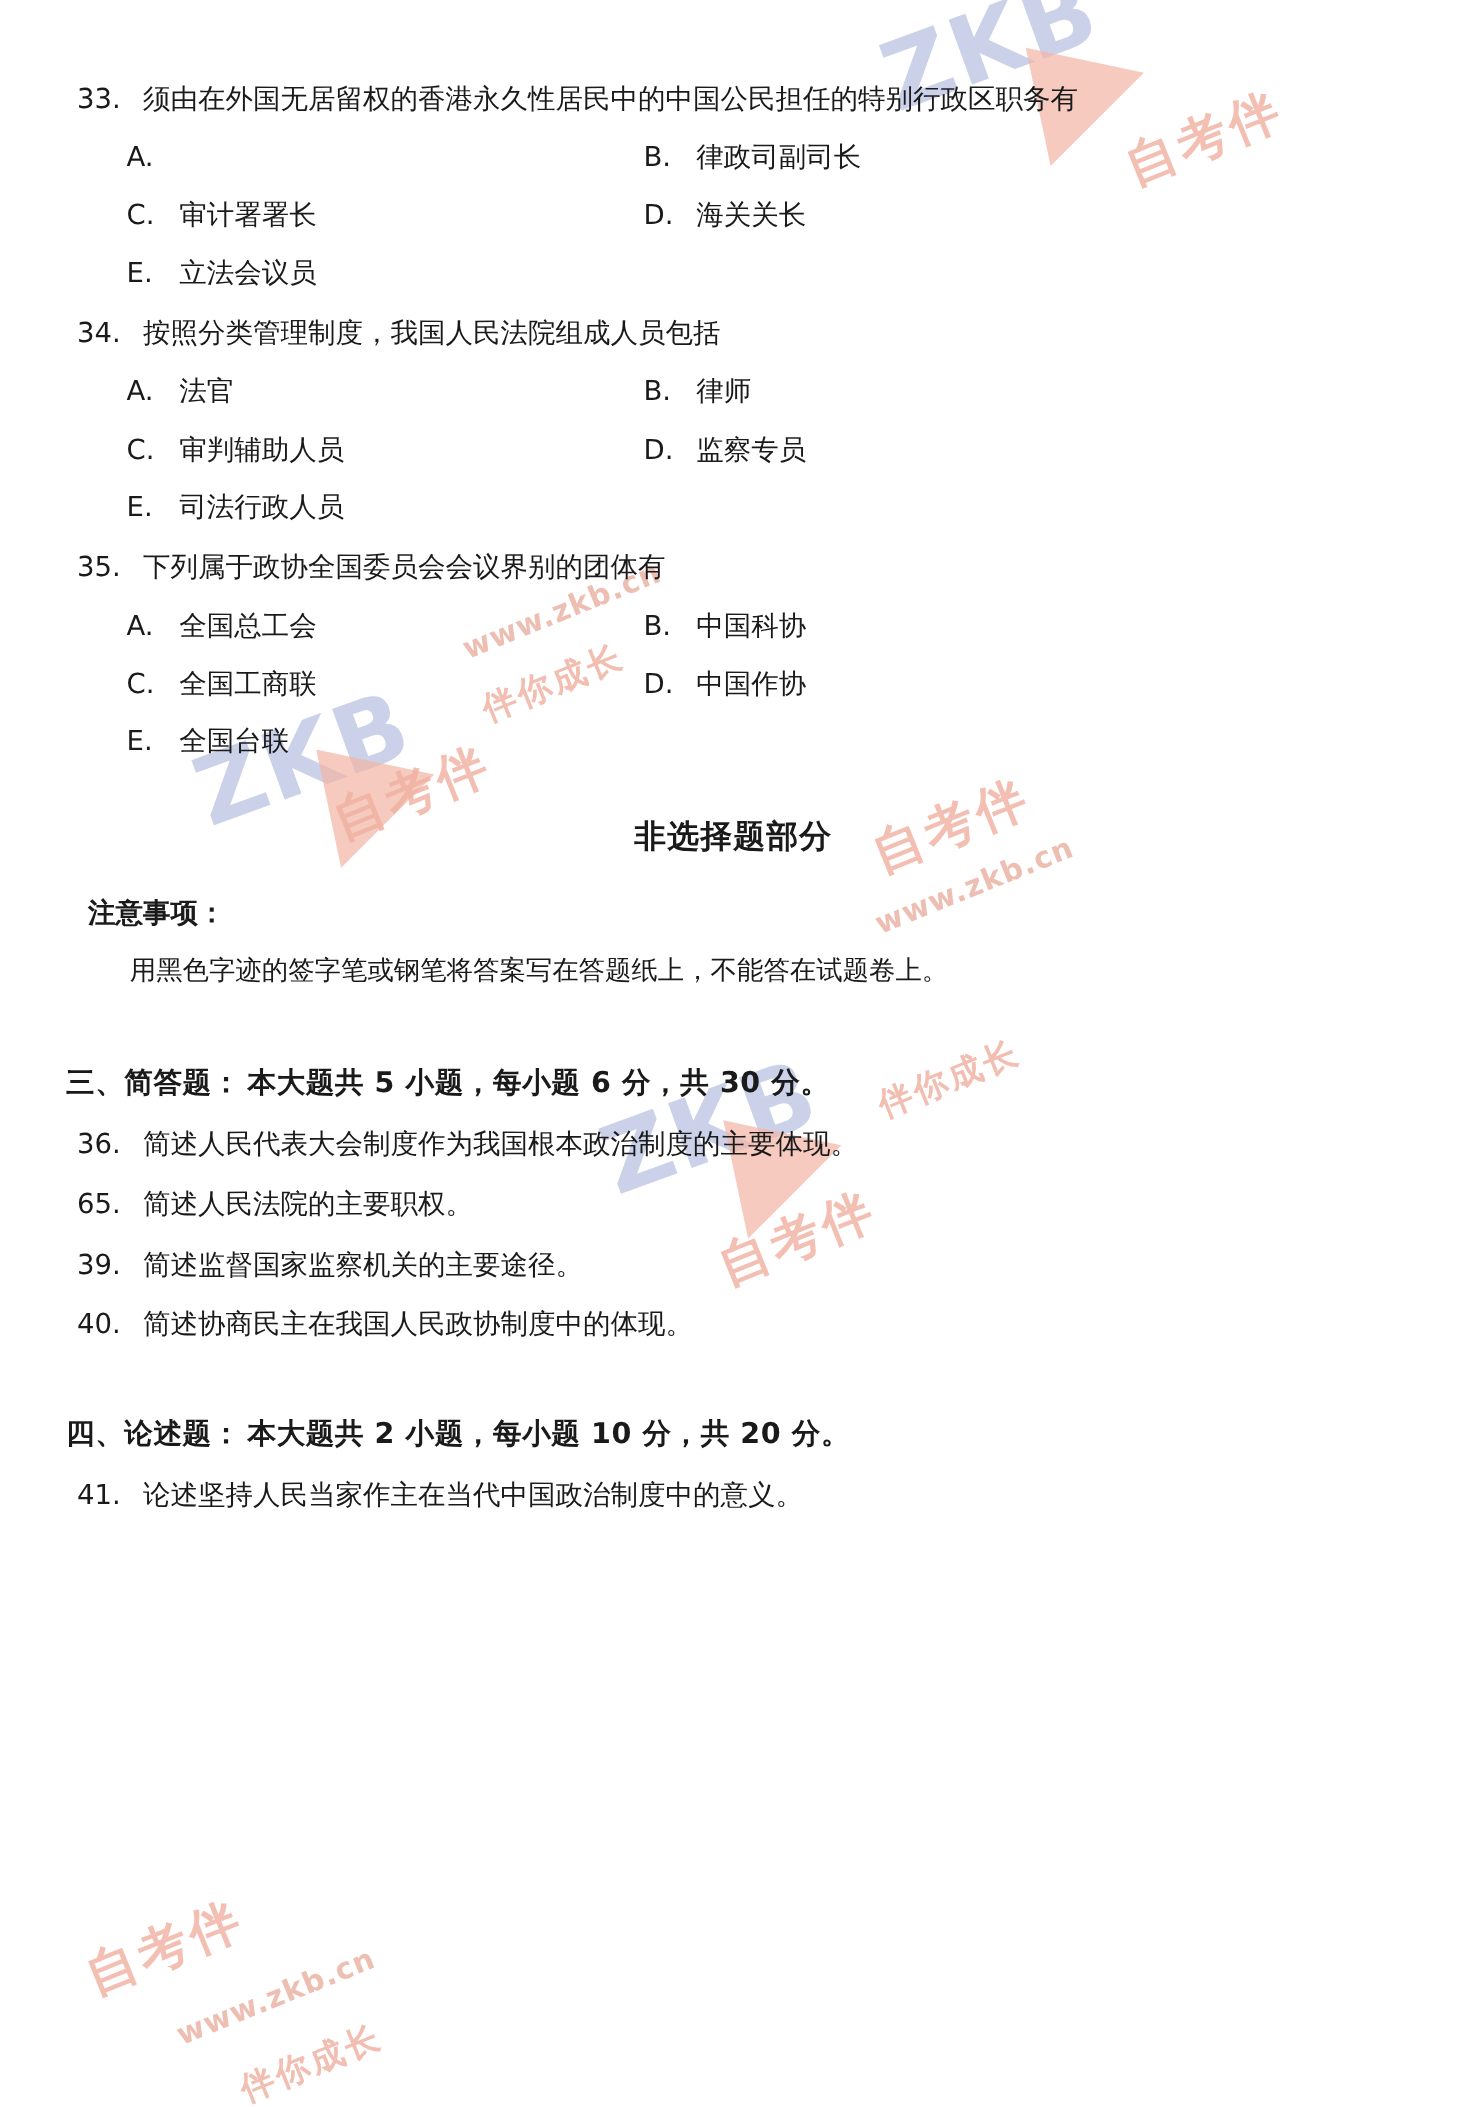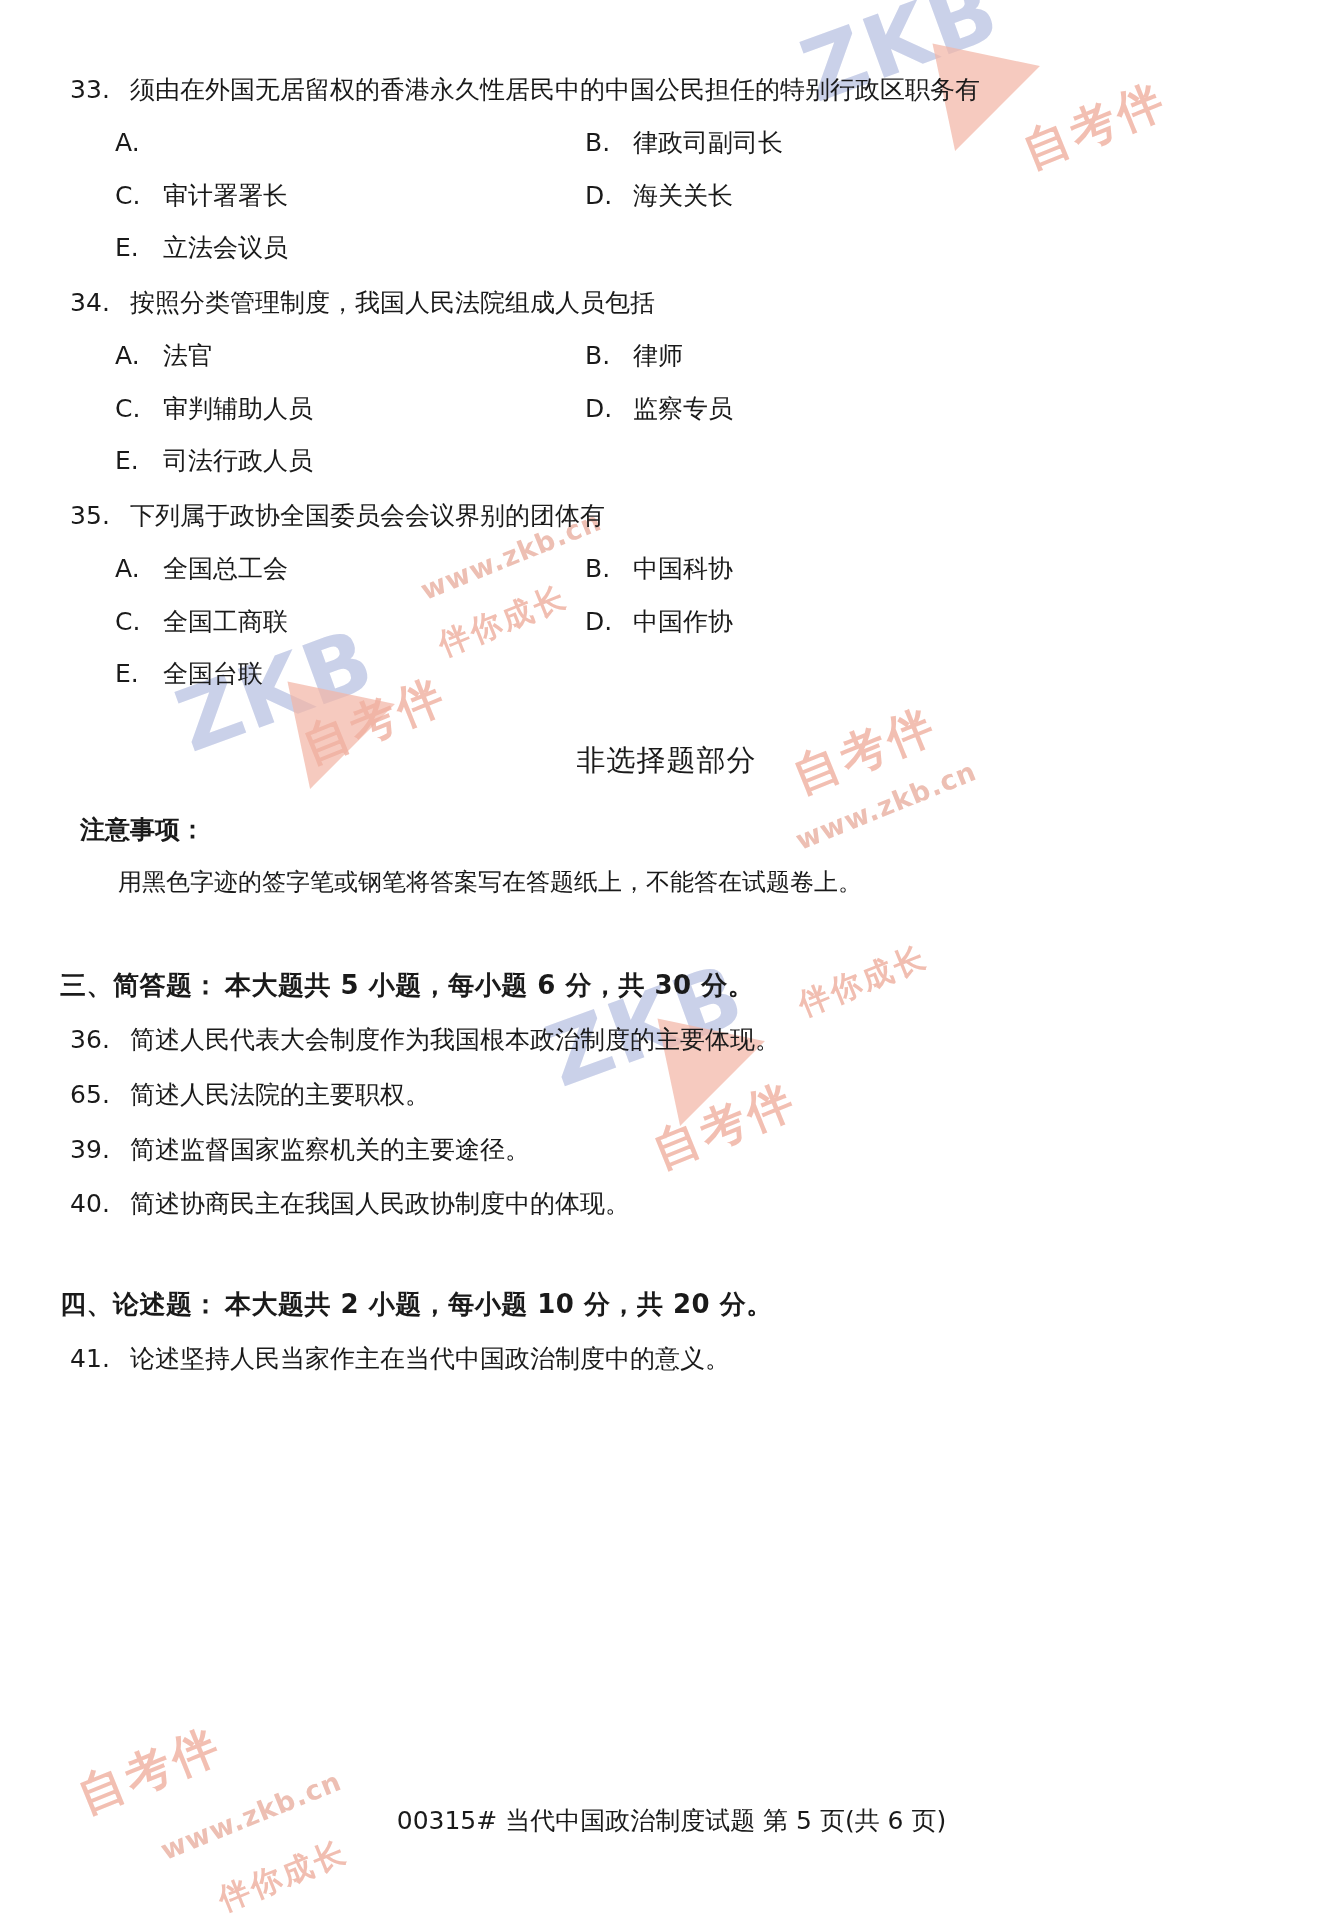--- a/index.html
+++ b/index.html
@@ -109,21 +109,21 @@
   .opt.right { flex: 1; }
   .opt-k {
     width: 48px;
     flex: 0 0 48px;
     white-space: nowrap;
   }
   .opt-v { flex: 1; }
 
   .section-title {
     text-align: center;
-    font-weight: 400;
+    font-weight: 700;
     font-size: 29px;
     margin: 44px 0 28px 0;
     letter-spacing: 1px;
   }
   .notice-head {
     margin-left: 20px;
     font-weight: 700;
     font-size: 25px;
   }
   .notice-body {
@@ -305,14 +305,13 @@
     <div class="big-head sp-top">
       <span class="bh-n">四、论述题：</span><span>本大题共 2 小题，每小题 10 分，共 20 分。</span>
     </div>
     <div class="q">
       <div class="q-num">41.</div>
       <div class="q-text">论述坚持人民当家作主在当代中国政治制度中的意义。</div>
     </div>
 
   </div>
 
-  <div class="footer">00315# 当代中国政治制度试题 第 5 页(共 6 页)</div>
 </div>
 
 </body></html>

